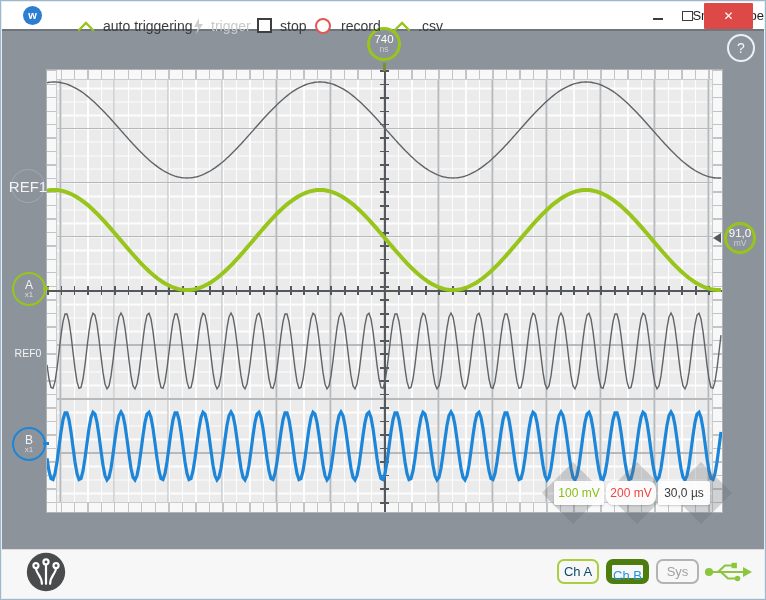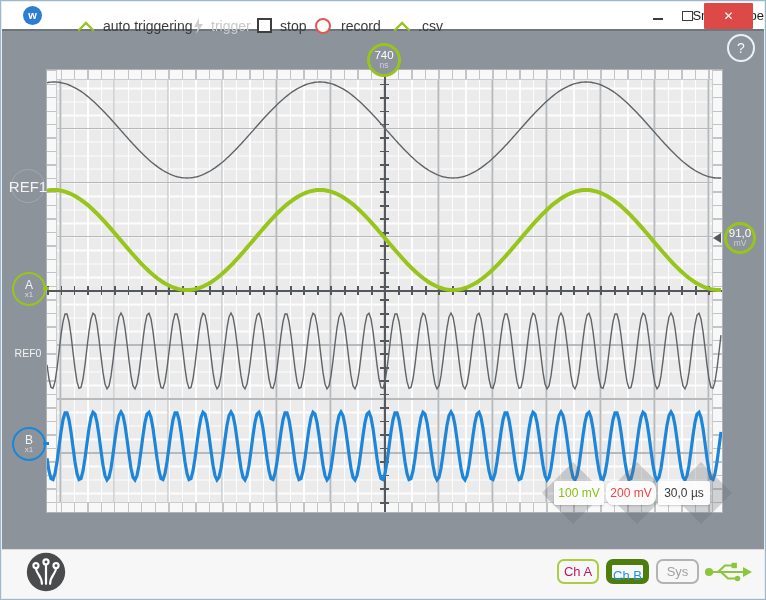--- a/index.html
+++ b/index.html
@@ -51,21 +51,21 @@
         background:rgba(255,255,255,.93);border-radius:2px;box-shadow:0 1px 2px rgba(0,0,0,.18);}
   .meas-a{left:553px;width:50px;color:#8bbd18;}
   .meas-b{left:605px;width:50px;color:#ef4444;border-radius:8px;}
   .meas-t{left:657px;width:52px;color:#3a3a3a;}
 
   
   .ind{position:absolute;border-radius:50%;background:#8d939b;display:flex;flex-direction:column;
        align-items:center;justify-content:center;box-sizing:border-box;}
   .ind .val{color:#fdfdfd;font-size:11.5px;line-height:11px;}
   .ind .unit{color:#ccd0d4;font-size:8.5px;line-height:9px;}
-  .ind-time{left:366px;top:42px;width:34px;height:34px;border:3px solid #98c51c;}
+  .ind-time{left:366px;top:26px;width:34px;height:34px;border:3px solid #98c51c;}
   .ind-stem{position:absolute;left:382px;top:62px;width:2.5px;height:8px;background:#76922a;}
   .ind-level{left:723px;top:221px;width:32px;height:32px;border:3px solid #98c51c;}
   .ind-arrow{position:absolute;left:712px;top:232px;width:0;height:0;
              border-top:5px solid transparent;border-bottom:5px solid transparent;border-right:8px solid #55595d;}
   .help{position:absolute;left:726px;top:33px;width:28px;height:28px;border-radius:50%;border:2px solid #eef1f3;
         color:#f4f6f7;font-size:14px;display:flex;align-items:center;justify-content:center;box-sizing:border-box;}
 
   .chan{position:absolute;width:34px;height:34px;border-radius:50%;display:flex;flex-direction:column;
         align-items:center;justify-content:center;box-sizing:border-box;color:#f2f3f4;}
   .chan .nm{font-size:12px;line-height:11px;}
@@ -206,21 +206,21 @@
 
   <div class="tb" style="left:392px;">
     <svg width="18" height="12">
       <polyline points="2,10 9,3 16,10" fill="none" stroke="#98c51c" stroke-width="2.4" stroke-linecap="round"></polyline>
     </svg>
   </div>
   <div class="tb" style="left:417px;">
     <span class="tb-label">.csv</span>
   </div>
 
-  <div class="chbtn" style="left:556px;width:42px;border:2px solid #a8cf3f;color:#be185d;">Ch A</div>
+  <div class="chbtn" style="left:556px;width:42px;border:2px solid #a8cf3f;color:#0c4a6e;">Ch A</div>
   <div class="chbtn" style="left:605px;width:43px;border:6px solid #4d7c0f;color:#2196dd;">Ch B</div>
   <div class="chbtn" style="left:655px;width:43px;border:2px solid #b3b3b3;color:#a0a0a0;">Sys</div>
 
   <svg style="position:absolute;left:703px;top:558px;" width="50" height="26" viewBox="0 0 50 26">
     <g stroke="#8cc63e" stroke-width="2.2" fill="#8cc63e" stroke-linecap="round">
       <line x1="6" y1="13" x2="40" y2="13"></line>
       <polygon points="39,8 48,13 39,18" stroke="none"></polygon>
       <circle cx="5" cy="13" r="3"></circle>
       <polyline points="14,13 21,6.5 28,6.5" fill="none"></polyline>
       <rect x="27.5" y="3.8" width="5.4" height="5.4" stroke="none"></rect>

